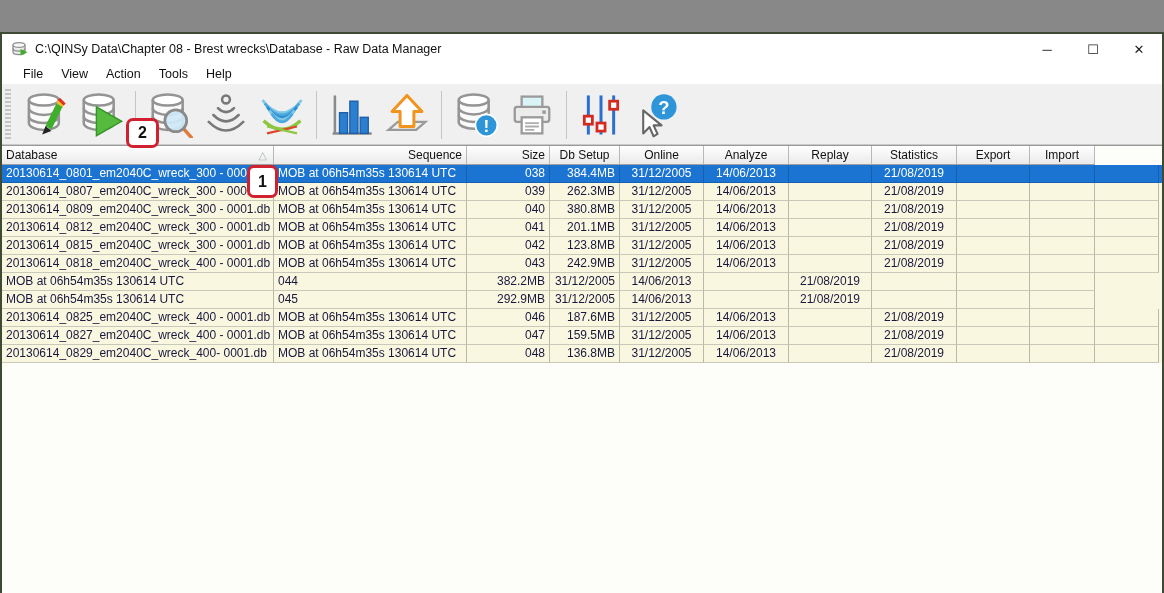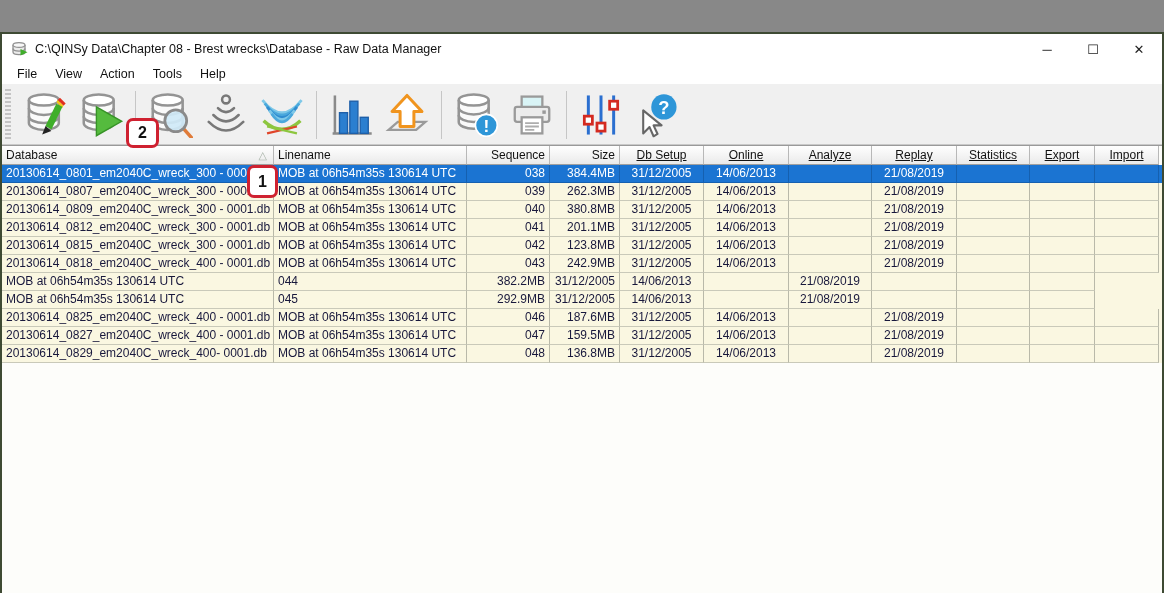--- a/index.html
+++ b/index.html
@@ -10,42 +10,42 @@
     display:flex; flex-direction:column; overflow:hidden;margin-top:32px;
   }
   
   .titlebar{ height:30px; background:#fff; display:flex; align-items:center; flex:0 0 auto; }
   .title-icon{ margin:0 6px 0 9px; width:18px; height:18px; flex:0 0 auto; }
   .title-text{ font-size:12.5px; color:#111; white-space:nowrap; }
   .win-controls{ margin-left:auto; display:flex; height:100%; }
   .win-btn{ width:46px; height:100%; display:flex; align-items:center; justify-content:center;
             font-size:13px; color:#222; background:transparent; border:none; cursor:default; }
   
-  .menubar{ height:21px; background:#fff; display:flex; align-items:center; padding-left:6px;
+  .menubar{ height:21px; background:#fff; display:flex; align-items:center; padding-left:12px;
             border-bottom:1px solid #f0f0f0; flex:0 0 auto; }
   .menu-item{ font-size:12.5px; color:#111; padding:2px 9px; }
   
   .toolbar{ height:60px; background:#f0f0f0; border-bottom:1px solid #c9c9c9;
             display:flex; align-items:center; flex:0 0 auto; }
   .tb-grip{ width:6px; height:52px; margin:0 6px 0 3px;
             background:repeating-linear-gradient(180deg,#c4c4c4 0 2px,transparent 2px 4px); }
   .tb-btn{ width:52px; height:52px; display:flex; align-items:center; justify-content:center;
            background:transparent; border:none; margin:0 2px; }
   .tb-btn svg{ width:46px; height:46px; }
   .tb-sep{ width:1px; height:48px; background:#c6c6c6; margin:0 6px; }
   
   :root{ --cols:272px 193px 83px 70px 84px 85px 83px 85px 73px 65px 64px; }
   .table-area{ flex:1 1 auto; display:flex; flex-direction:column; background:#fdfdfa;
                border-top:1px solid #9a9a9a; overflow:hidden; }
   .thead{ display:grid; grid-template-columns:var(--cols); height:19px; flex:0 0 auto; }
   .th{ background:linear-gradient(#ffffff,#eaeaea); border-right:1px solid #b8b8b8;
        border-bottom:1px solid #9f9f9f; font-size:12px; color:#111;
        display:flex; align-items:center; padding:0 4px; white-space:nowrap; overflow:hidden; }
   .th.right{ justify-content:flex-end; }
-  .th.center{ justify-content:center;text-decoration:underline; }
+  .th.center{ justify-content:center; }
   .th .spacer{ flex:1; }
   .sort-tri{ color:#a9b4a9; font-size:11px; margin-right:2px; }
   .tbody{ flex:0 0 auto; }
   .trow{ display:grid; grid-template-columns:var(--cols); height:18px; background:#faf7e1; }
   .cell{ font-size:12px; color:#18183c; border-right:1px solid #b9b9a9;
          border-bottom:1px solid #c9c9b9; padding:0 4px; line-height:17px;
          white-space:nowrap; overflow:hidden; }
   .trow > .cell:nth-child(3), .trow > .cell:nth-child(4){ text-align:right; }
   .trow > .cell:nth-child(n+5){ text-align:center; }
   .trow.selected{ background:#1b74d2; }
@@ -217,21 +217,20 @@
     </button>
   </div>
 
   <div class="table-area">
     <div class="thead">
       <div class="th">
         <span>Database</span>
         <span class="spacer"></span>
         <span class="sort-tri">△</span>
       </div>
-      <div class="th">Linename</div>
       <div class="th right">Sequence</div>
       <div class="th right">Size</div>
       <div class="th center">Db Setup</div>
       <div class="th center">Online</div>
       <div class="th center">Analyze</div>
       <div class="th center">Replay</div>
       <div class="th center">Statistics</div>
       <div class="th center">Export</div>
       <div class="th center">Import</div>
     </div>

